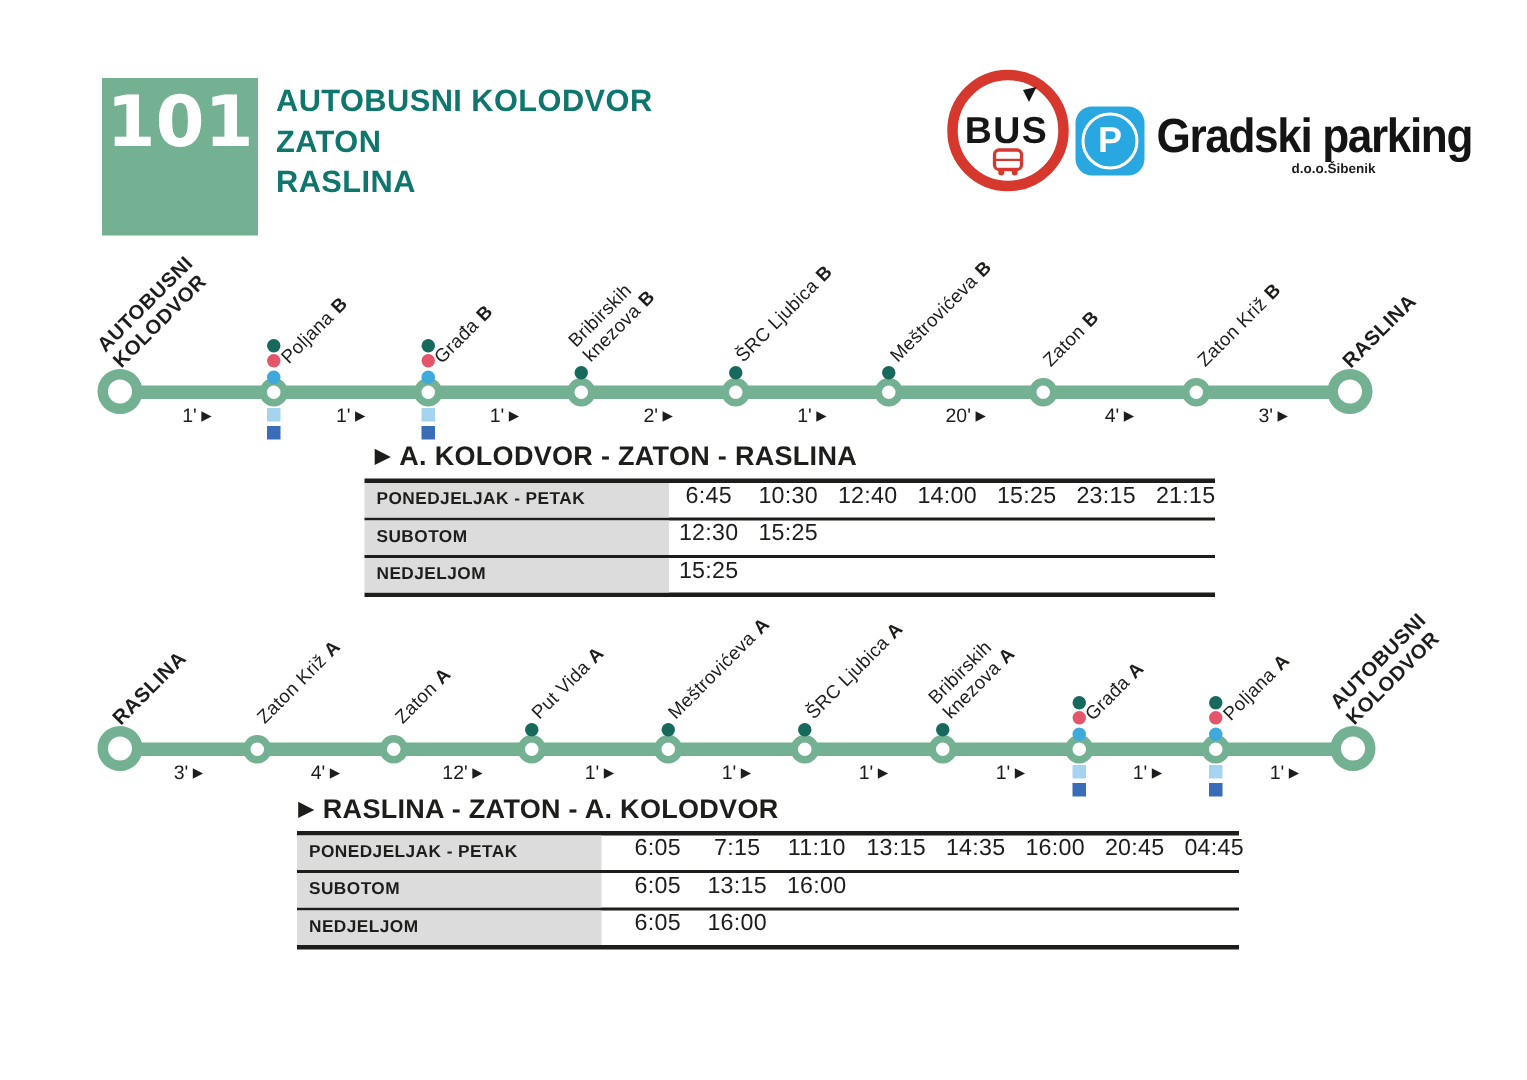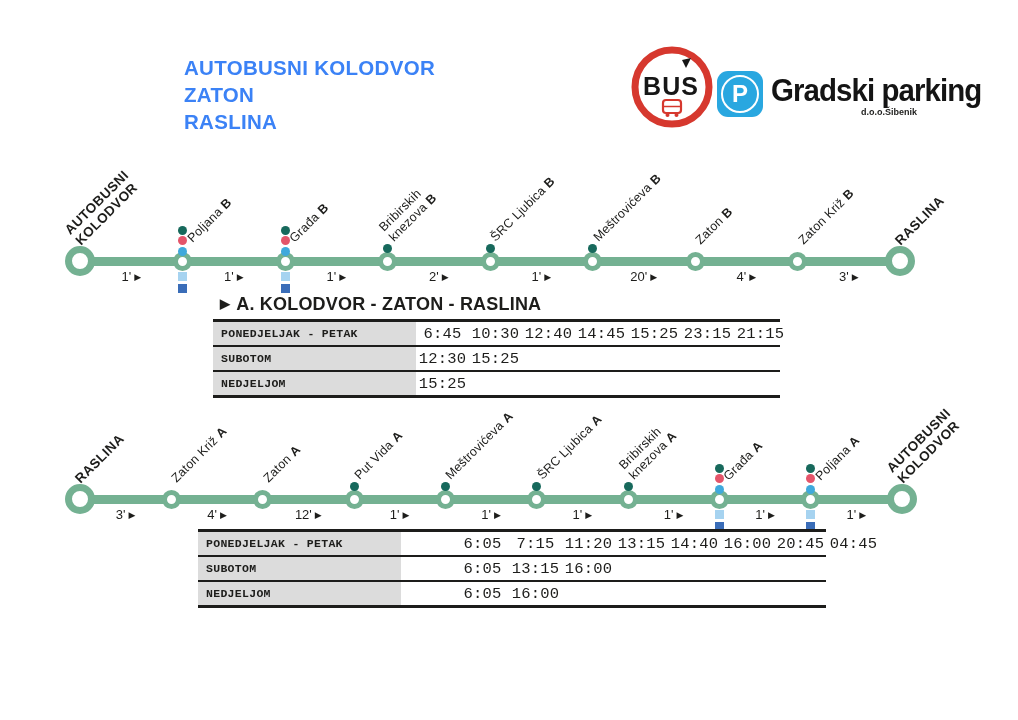--- a/index.html
+++ b/index.html
@@ -4,21 +4,21 @@
 <style>
   html,body{margin:0;padding:0;background:#fff;}
   .page{position:relative;width:1018px;height:720px;background:#ffffff;overflow:hidden;
         font-family:"Liberation Sans",sans-serif;color:#1d1d1b;}
 
   
   .route-box{position:absolute;left:68px;top:52px;width:104px;height:105px;background:#74b192;}
   .route-box .num{display:block;text-align:center;padding-top:2px;font-size:47px;font-weight:800;
                   color:#fff;font-family:"DejaVu Sans",sans-serif;}
   .title{position:absolute;left:184px;top:54px;font-size:20.5px;font-weight:800;line-height:27px;
-         letter-spacing:0.3px;color:#3b82f6;}
+         letter-spacing:0.3px;color:#0f766e;}
   .bus-logo{position:absolute;left:630px;top:45px;width:84px;height:84px;}
   .p-badge{position:absolute;left:717px;top:71px;width:46px;height:46px;background:#29a7e0;
            border-radius:11px;display:flex;align-items:center;justify-content:center;}
   .p-badge .pring{width:34px;height:34px;border:2.5px solid #fff;border-radius:50%;
                   display:flex;align-items:center;justify-content:center;}
   .pletter{font-size:24px;font-weight:800;color:#fff;}
   .wordmark{position:absolute;left:771px;top:72px;font-size:32px;font-weight:700;letter-spacing:-1px;
             color:#141414;transform:scaleX(0.92);transform-origin:0 0;white-space:nowrap;}
   .wordmark-sub{position:absolute;left:770px;top:107px;width:147px;text-align:right;font-size:9px;
                 font-weight:600;color:#1d1d1b;}
@@ -39,47 +39,50 @@
   .rlabel .ln{display:block;line-height:13.5px;text-align:left;}
   .rlabel .sfx{font-weight:800;margin-left:4px;}
   .rlabel.term{font-weight:800;font-size:13.5px;letter-spacing:0.4px;}
   .rlabel.term .ln{line-height:14.5px;}
   .rl-time{position:absolute;transform:translateX(-50%);font-size:13px;font-weight:500;
            color:#1d1d1b;white-space:nowrap;}
   .rl-time .tri{font-size:9px;margin-left:3px;vertical-align:1px;}
 
   
   .ttable{position:absolute;}
-  .t1{left:213px;top:294px;width:567px;}
+  .t1{left:243px;top:294px;width:567px;}
   .t2{left:198px;top:529px;width:628px;}
   .tt-title{font-size:18px;font-weight:800;letter-spacing:0.2px;margin-bottom:4px;color:#1d1d1b;}
   .t1 .tt-title{margin-left:7px;}
   .t2 .tt-title{margin-left:1px;}
   .tt-title .bullet{font-size:13px;margin-right:6px;vertical-align:2px;}
   .tt-grid{border-top:3px solid #1d1d1b;border-bottom:3px solid #1d1d1b;}
-  .tt-row{display:flex;align-items:center;height:23px;border-bottom:2px solid #1d1d1b;font-family:Liberation Mono, monospace;}
+  .tt-row{display:flex;align-items:flex-start;height:23px;border-bottom:2px solid #1d1d1b;}
   .tt-row:last-child{border-bottom:none;}
   .tt-label{width:203px;flex:none;background:#dcdcdc;font-size:11.5px;font-weight:700;
             letter-spacing:0.3px;line-height:23px;padding-left:8px;box-sizing:border-box;}
   .tt-times{display:flex;align-items:center;}
-  .t2 .tt-times{padding-left:11px;margin-left:44px;}
+  .t2 .tt-times{padding-left:11px;}
   .tt-time{width:53px;flex:none;text-align:center;font-size:15.5px;font-weight:500;letter-spacing:0.2px;}
 
   
   .legend{position:absolute;left:0;top:654px;width:1018px;display:flex;justify-content:center;
           align-items:center;gap:52px;}
   .leg-item{display:flex;align-items:center;gap:9px;font-size:12.5px;font-weight:500;color:#2d2d2d;}
   .leg-dot{width:11px;height:11px;border-radius:50%;background:#1c1c1c;flex:none;}
   .leg-sq{width:11px;height:11px;background:#1c1c1c;flex:none;}
 </style>
 </head>
 <body>
 
 <div class="page">
 
+  <div class="route-box">
+    <span class="num">101</span>
+  </div>
   <div class="title">
     <div>AUTOBUSNI KOLODVOR</div>
     <div>ZATON</div>
     <div>RASLINA</div>
   </div>
 
   <svg class="bus-logo" viewBox="0 0 84 84">
     <circle cx="42" cy="42" r="37" fill="none" stroke="#d6382e" stroke-width="7"></circle>
     <text x="41" y="50" text-anchor="middle" font-size="25" font-weight="800" fill="#161616" letter-spacing="1" font-family="Liberation Sans, sans-serif">BUS</text>
     <polygon points="52,15 61,13 56,23" fill="#161616"></polygon>
@@ -270,21 +273,21 @@
 
   <div class="ttable t1" id="t1">
       <div class="tt-title"><span class="bullet">▶</span><span class="">A. KOLODVOR - ZATON - RASLINA</span></div>
       <div class="tt-grid">
         <div class="tt-row">
           <div class="tt-label">PONEDJELJAK - PETAK</div>
           <div class="tt-times">
             <span class="tt-time">6:45</span>
             <span class="tt-time">10:30</span>
             <span class="tt-time">12:40</span>
-            <span class="tt-time">14:45</span>
+            <span class="tt-time">14:00</span>
             <span class="tt-time">15:25</span>
             <span class="tt-time">23:15</span>
             <span class="tt-time">21:15</span>
           </div>
         </div>
         <div class="tt-row">
           <div class="tt-label">SUBOTOM</div>
           <div class="tt-times">
             <span class="tt-time">12:30</span>
             <span class="tt-time">15:25</span>
@@ -292,29 +295,30 @@
         </div>
         <div class="tt-row">
           <div class="tt-label">NEDJELJOM</div>
           <div class="tt-times">
             <span class="tt-time">15:25</span>
           </div>
         </div>
       </div>
     </div>
   <div class="ttable t2" id="t2">
+      <div class="tt-title"><span class="bullet">▶</span><span class="">RASLINA - ZATON - A. KOLODVOR</span></div>
       <div class="tt-grid">
         <div class="tt-row">
           <div class="tt-label">PONEDJELJAK - PETAK</div>
           <div class="tt-times">
             <span class="tt-time">6:05</span>
             <span class="tt-time">7:15</span>
-            <span class="tt-time">11:20</span>
+            <span class="tt-time">11:10</span>
             <span class="tt-time">13:15</span>
-            <span class="tt-time">14:40</span>
+            <span class="tt-time">14:35</span>
             <span class="tt-time">16:00</span>
             <span class="tt-time">20:45</span>
             <span class="tt-time">04:45</span>
           </div>
         </div>
         <div class="tt-row">
           <div class="tt-label">SUBOTOM</div>
           <div class="tt-times">
             <span class="tt-time">6:05</span>
             <span class="tt-time">13:15</span>

